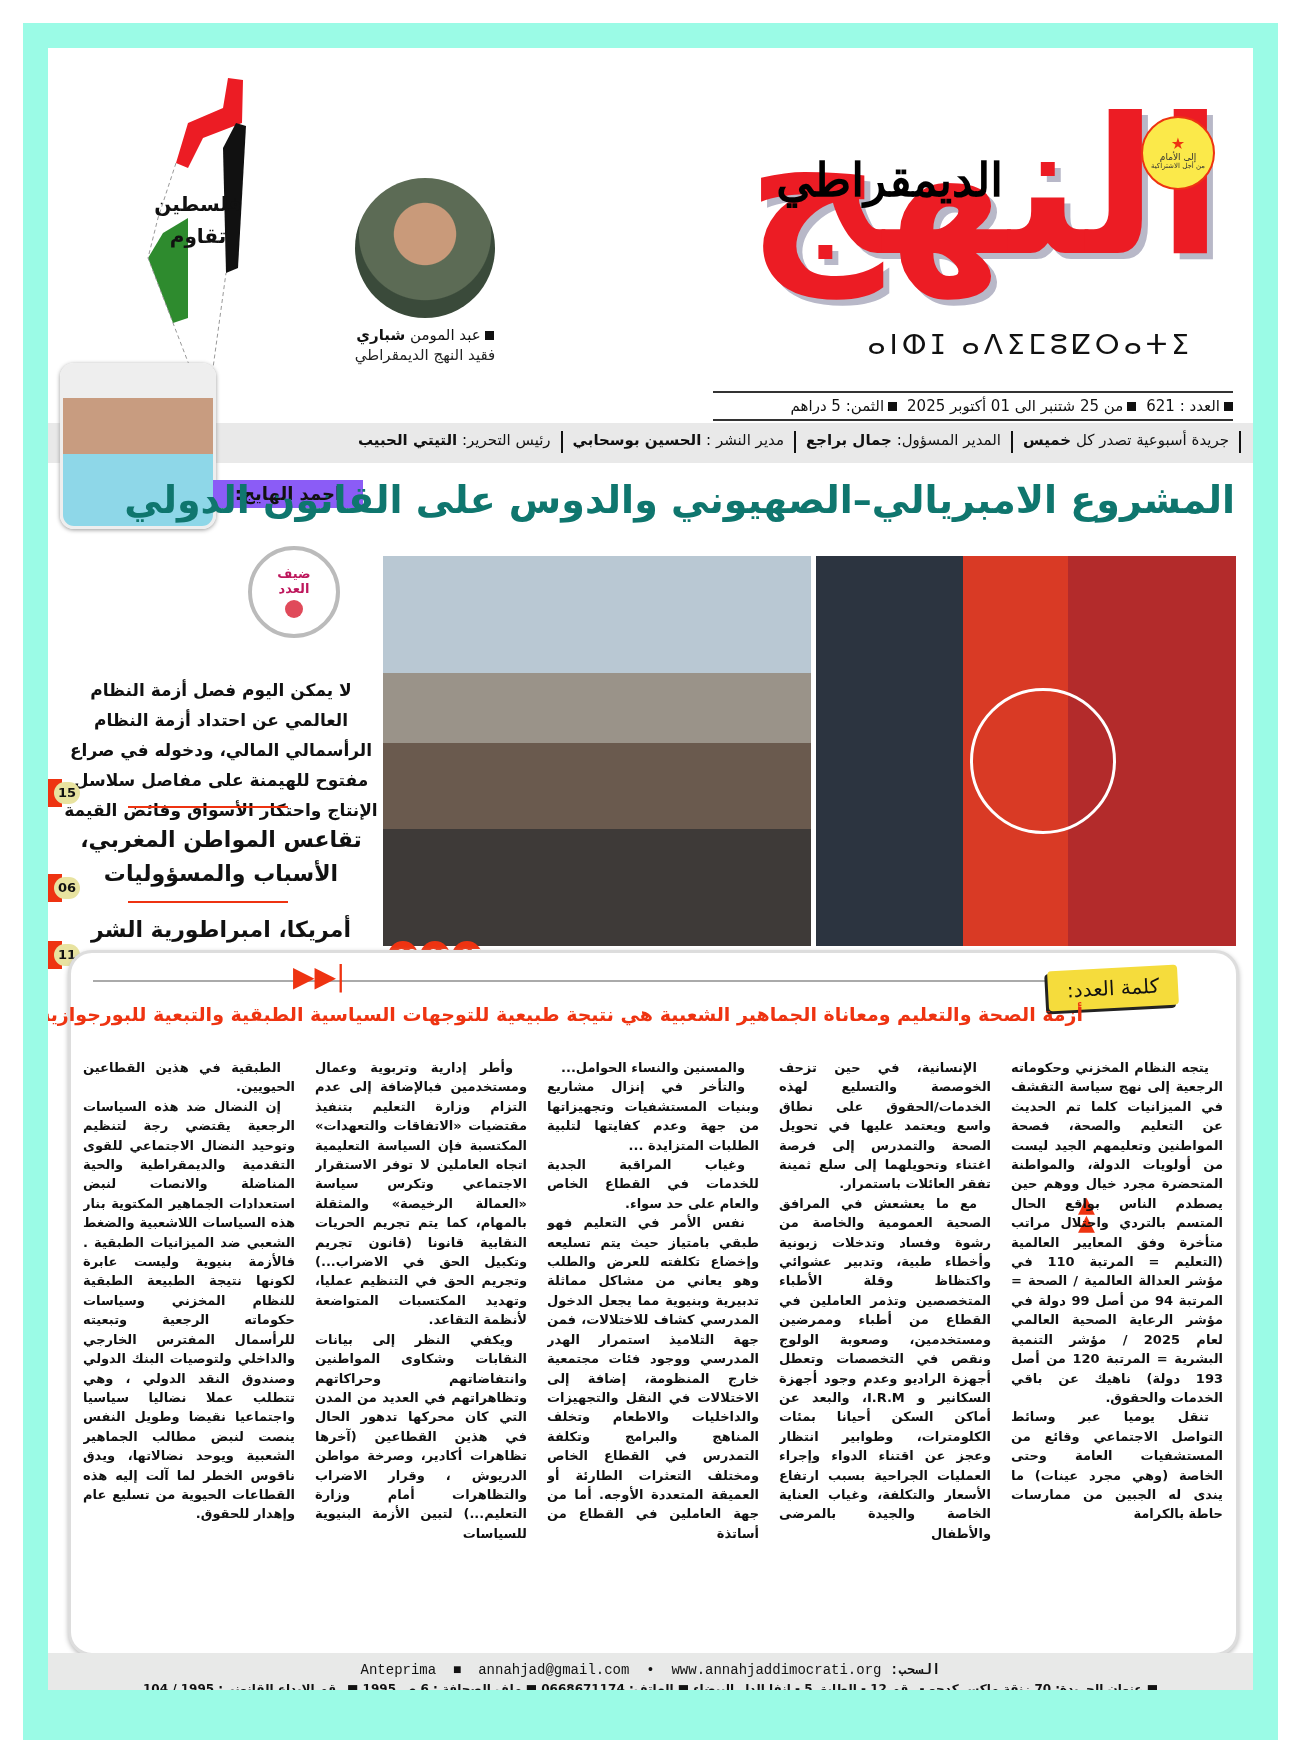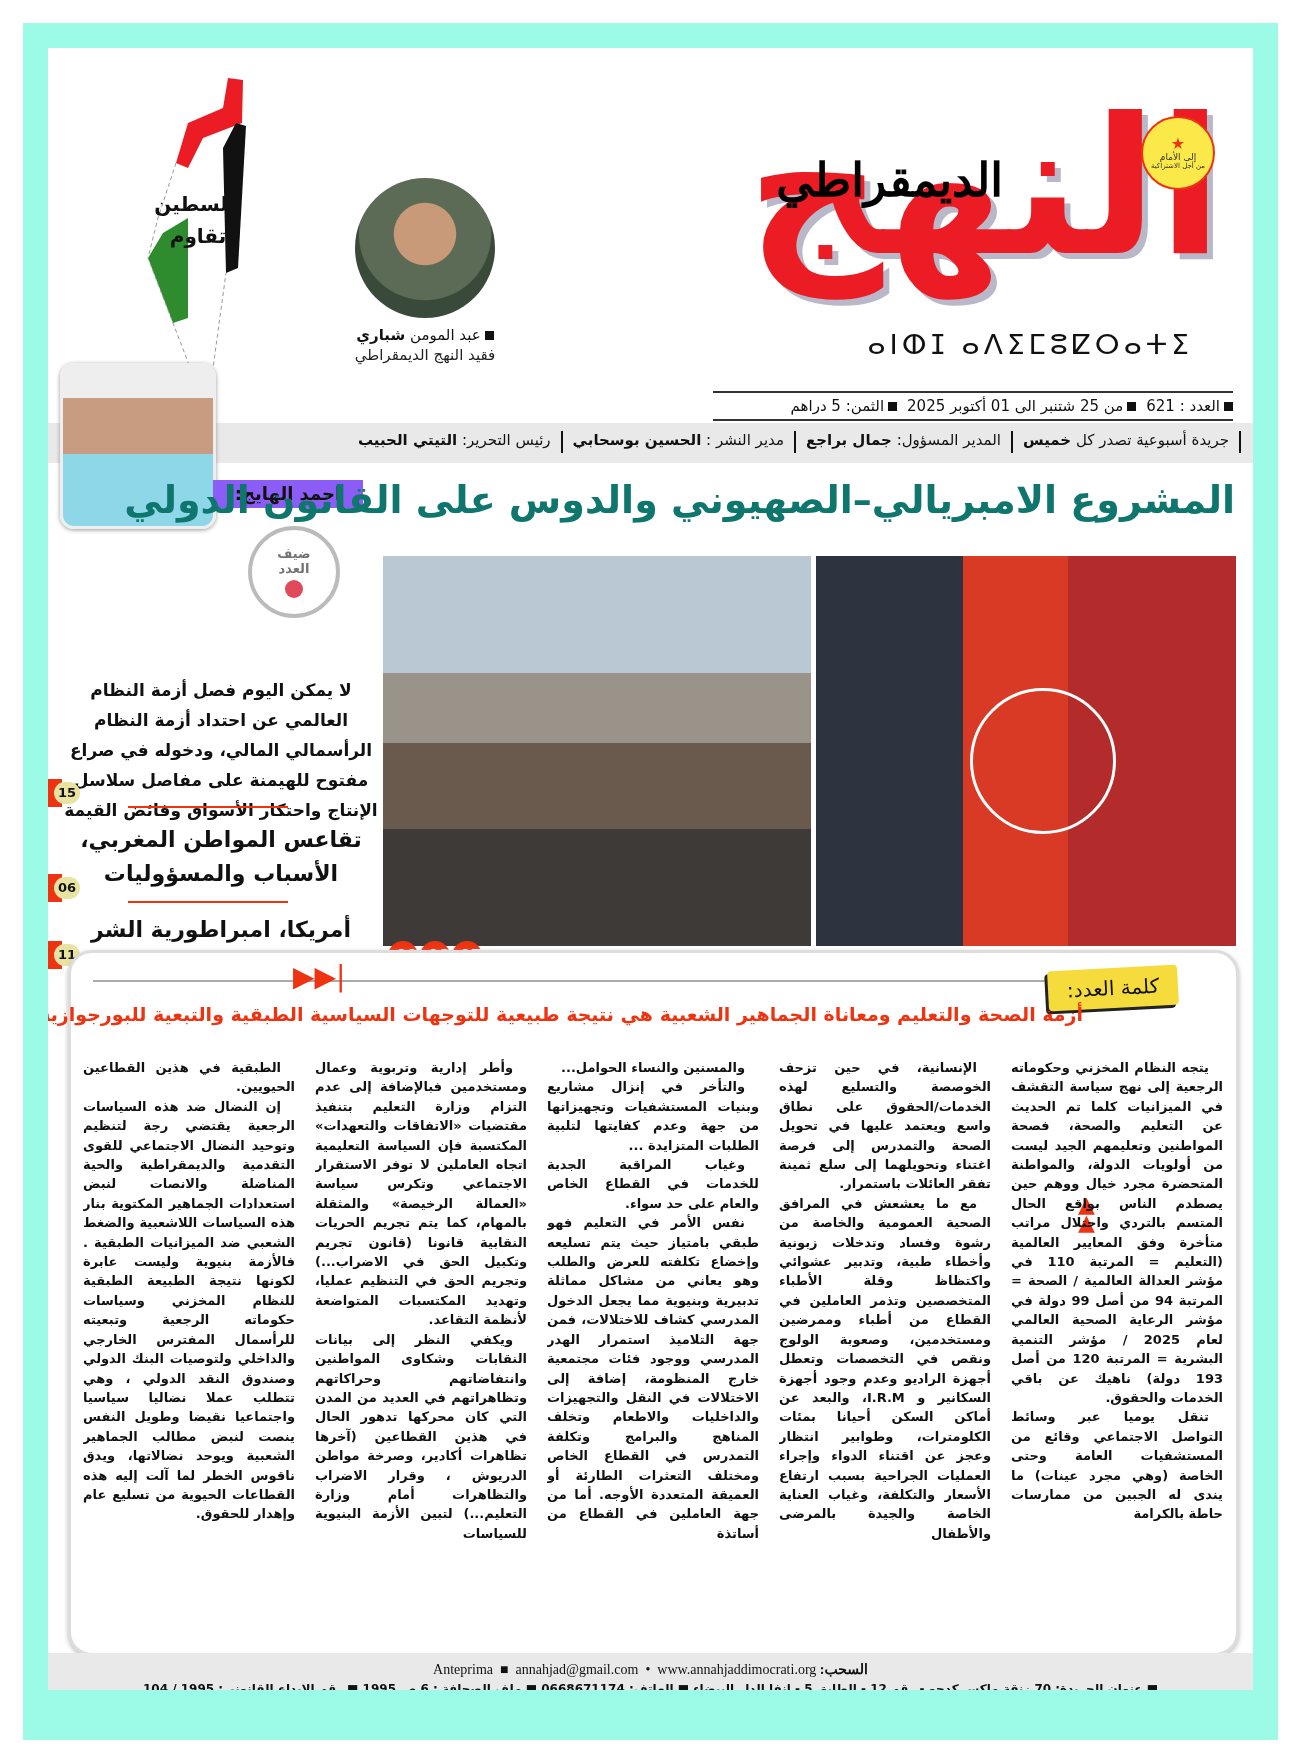--- a/index.html
+++ b/index.html
@@ -26,21 +26,21 @@
   .pal{left:70px;top:20px;width:140px;height:330px;}
   .pal-text{position:absolute;left:30px;top:120px;width:100px;text-align:center;font-weight:bold;font-size:20px;line-height:32px;color:#111;}
   
   .staff{left:0;top:375px;width:1205px;height:40px;background:#e9e9e9;}
   .staff-inner{position:absolute;right:12px;top:8px;font-size:15px;color:#111;display:flex;gap:10px;white-space:nowrap;}
   .staff-inner .sep{width:2px;height:22px;background:#111;}
   .staff-inner b{font-weight:bold;}
   
   .guest-photo{left:12px;top:315px;width:150px;height:160px;border-radius:14px;border:3px solid #eee;box-shadow:0 1px 4px #999;background:linear-gradient(#eee 0 20%,#c89c80 20% 55%,#8ed7e8 55%);}
   .guest-label{left:165px;top:432px;width:150px;height:28px;background:#8b5cf6;text-align:center;font-weight:bold;font-size:18px;line-height:28px;color:#111;}
-  .stamp{left:200px;top:478px;width:84px;height:84px;border-radius:50%;border:4px solid #bbb;text-align:center;font-size:13px;font-weight:bold;color:#737373;display:flex;flex-direction:column;align-items:center;justify-content:center;}
+  .stamp{left:200px;top:498px;width:84px;height:84px;border-radius:50%;border:4px solid #bbb;text-align:center;font-size:13px;font-weight:bold;color:#be185d;display:flex;flex-direction:column;align-items:center;justify-content:center;}
   .stamp .tool{width:18px;height:18px;border-radius:50%;background:#e04a5a;margin-top:4px;}
   .main-headline{right:18px;top:430px;width:840px;font-weight:bold;font-size:38px;color:#0f766e;white-space:nowrap;}
   .guest-quote{left:8px;top:583px;width:330px;text-align:center;font-weight:bold;font-size:17px;line-height:30px;color:#111;margin-top:44px;}
   .teaser{left:8px;width:330px;text-align:center;font-weight:bold;font-size:22px;line-height:34px;color:#111;}
   .teaser-rule{left:80px;width:160px;height:2px;background:#e31;}
   .pagenum{left:6px;width:26px;height:22px;border-radius:11px;background:#e8e3a0;font-size:13px;font-weight:bold;text-align:center;line-height:22px;color:#111;direction:ltr;}
   .pagenum-tab{left:0;width:14px;height:28px;background:#e31;}
   
   .photo-gaza{left:335px;top:508px;width:428px;height:390px;background:linear-gradient(180deg,#b9c8d3 0 30%,#9a9389 30% 48%,#6a5a4e 48% 70%,#3e3a38 70%);}
   .photo-un{left:768px;top:508px;width:420px;height:390px;background:linear-gradient(90deg,#2c3440 0 35%,#d93a25 35% 60%,#b32b2b 60%);}
@@ -52,21 +52,21 @@
   .ed-label{right:75px;top:920px;width:130px;height:40px;background:#f5dc3c;transform:rotate(-3deg);text-align:center;font-size:20px;line-height:40px;color:#111;border-radius:4px;box-shadow:-3px 3px 0 #222;}
   .ed-arrow{left:245px;top:912px;font-size:28px;color:#e31;direction:ltr;}
   .ed-headline{right:170px;top:955px;width:980px;font-weight:bold;font-size:19px;color:#e31;white-space:nowrap;text-align:right;}
   .ed-top-rule{left:45px;top:932px;width:1000px;height:2px;background:#aaa;}
   .cols{position:absolute;right:30px;top:1010px;width:1140px;height:580px;display:flex;gap:20px;}
   .col{width:212px;font-family:"DejaVu Sans",sans-serif;font-weight:bold;font-size:13px;line-height:19.4px;color:#111;text-align:justify;overflow:hidden;}
   .col p{margin:0;text-indent:14px;}
   .side-arrow{left:1030px;top:1148px;color:#e31;font-size:22px;line-height:18px;}
   
   .footer{left:0;top:1605px;width:1205px;height:70px;background:#e8e9e8;text-align:center;}
-  .footer-1{font-family:Liberation Serif, serif;font-size:14px;color:#111;padding-top:8px;direction:rtl;}
+  .footer-1{font-family:Liberation Mono, monospace;font-size:14px;color:#111;padding-top:8px;direction:rtl;}
   .footer-2{font-size:12px;font-weight:bold;color:#111;padding-top:4px;}
 </style>
 </head>
 <body>
 
 <div class="frame"></div>
 <div class="page">
 
   <div class="abs mast">
     <div class="mast-big">النهج</div>

